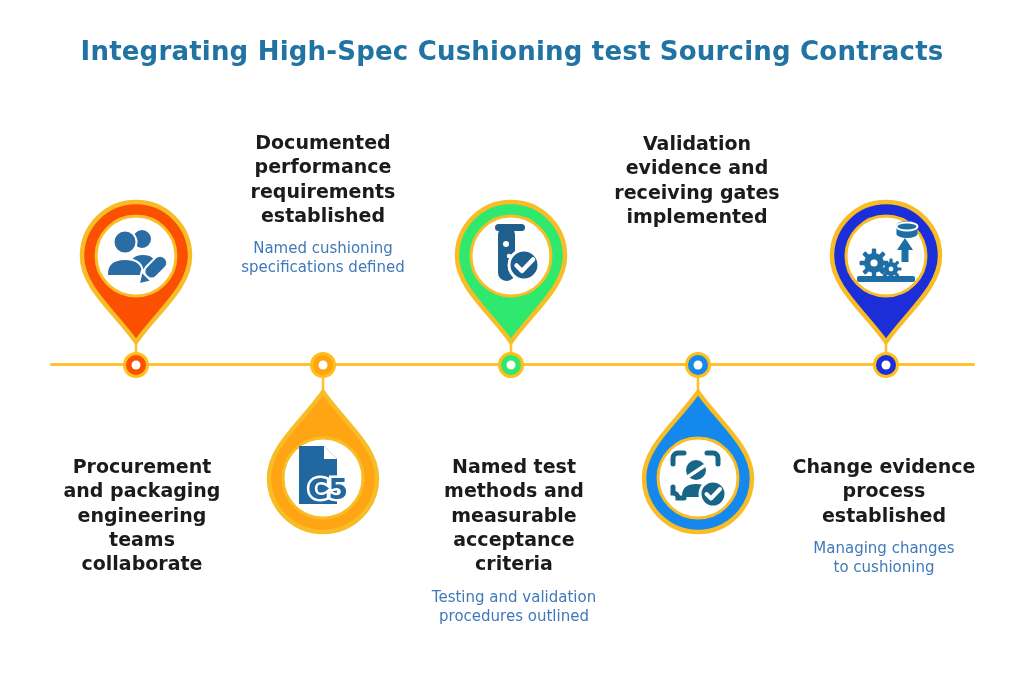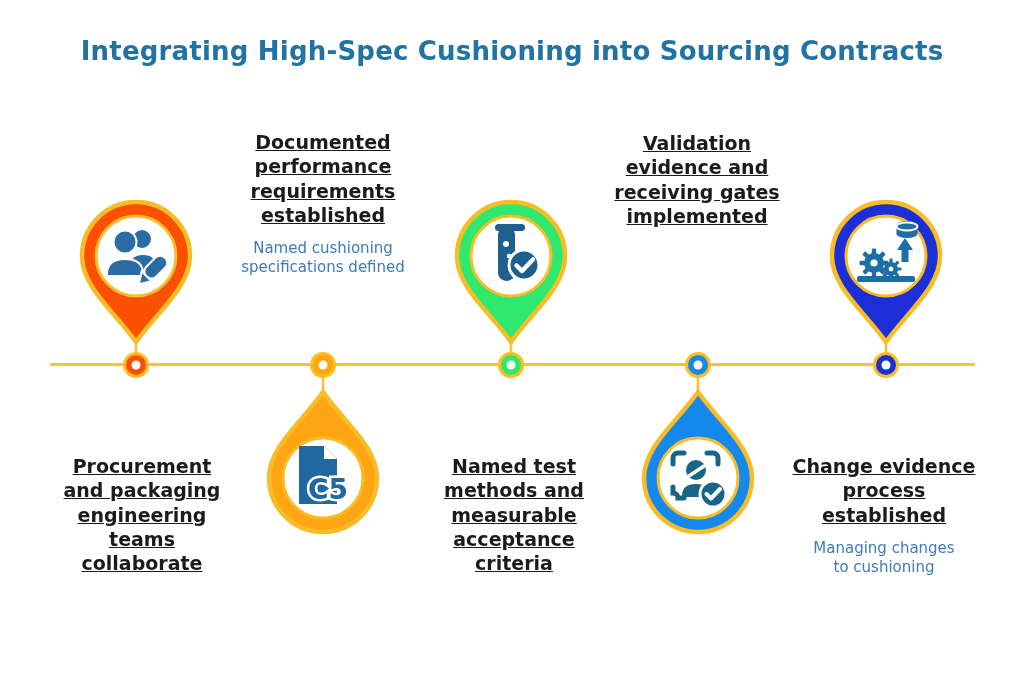--- a/index.html
+++ b/index.html
@@ -5,29 +5,29 @@
   html,body{margin:0;padding:0;background:#fff;}
   #canvas{position:relative;width:1024px;height:700px;background:#ffffff;overflow:hidden;
           font-family:"DejaVu Sans","Liberation Sans",sans-serif;}
   .main-title{position:absolute;left:0;right:0;top:36px;text-align:center;
               font-size:26px;font-weight:700;color:#2173A3;letter-spacing:0.2px;}
   .timeline-line{position:absolute;left:50px;top:363px;width:925px;height:3px;
                  background:#FFC22E;border-radius:2px;}
   .marker{position:absolute;z-index:2;}
   .stem{stroke:#FFC22E;stroke-width:2.6px;}
   .mtext{position:absolute;text-align:center;z-index:2;}
-  .m-head{font-size:19px;font-weight:700;color:#1b1b1b;line-height:1.28;white-space:pre-line;text-decoration:underline;}
+  .m-head{font-size:19px;font-weight:700;color:#1b1b1b;line-height:1.28;white-space:pre-line;}
   .m-sub{font-size:15px;color:#3F79BA;line-height:1.27;white-space:pre-line;margin-top:12px;}
 </style>
 </head>
 <body>
 
 <div id="canvas">
 
-  <div class="main-title">Integrating High-Spec Cushioning into Sourcing Contracts</div>
+  <div class="main-title">Integrating High-Spec Cushioning test Sourcing Contracts</div>
 
   <div class="timeline-line"></div>
 
   <svg class="marker" style="left:76px;top:194px" width="120" height="185" viewBox="0 0 120 185">
     <line class="stem" x1="60" y1="146" x2="60" y2="161"></line>
     <circle cx="60" cy="171" r="13" fill="#FFBE1C"></circle>
     <circle cx="60" cy="171" r="10" fill="#FB4F01"></circle>
     <circle cx="60" cy="171" r="4.5" fill="#fff"></circle>
     <path d="M60 8a54 54 0 0 1 54 54c0 31-32 55-54 86c-22-31-54-55-54-86a54 54 0 0 1 54-54z" stroke="#F8BC26" stroke-width="4.5" fill="#FB4F01"></path>
     <circle cx="60" cy="62" r="40" fill="#fff" stroke="#F8BC26" stroke-width="3"></circle>
@@ -87,20 +87,22 @@
       <circle cx="53" cy="49" r="15" stroke="#fff" stroke-width="3"></circle>
       <path d="M45.5 49.5l5.5 5.5 11-11.5" fill="none" stroke="#fff" stroke-width="4.5" stroke-linecap="round" stroke-linejoin="round"></path>
     </g>
   </svg>
   <div class="mtext" style="left:402px;top:454px;width:224px">
     <div class="m-head">Named test
 methods and
 measurable
 acceptance
 criteria</div>
+    <div class="m-sub">Testing and validation
+procedures outlined</div>
   </div>
 
   <svg class="marker" style="left:638px;top:351px" width="120" height="185" viewBox="0 0 120 185">
     <line class="stem" x1="60" y1="24" x2="60" y2="43"></line>
     <circle cx="60" cy="14" r="13" fill="#FFBE1C"></circle>
     <circle cx="60" cy="14" r="10" fill="#1488EC"></circle>
     <circle cx="60" cy="14" r="4.5" fill="#fff"></circle>
     <path d="M60 41c22 31 54 55 54 86a54 54 0 0 1-108 0c0-31 32-55 54-86z" stroke="#F8BC26" stroke-width="4.5" fill="#1488EC"></path>
     <circle cx="60" cy="127" r="40" fill="#fff" stroke="#F8BC26" stroke-width="3"></circle>
     <g transform="translate(20,87)" fill="#176687">

